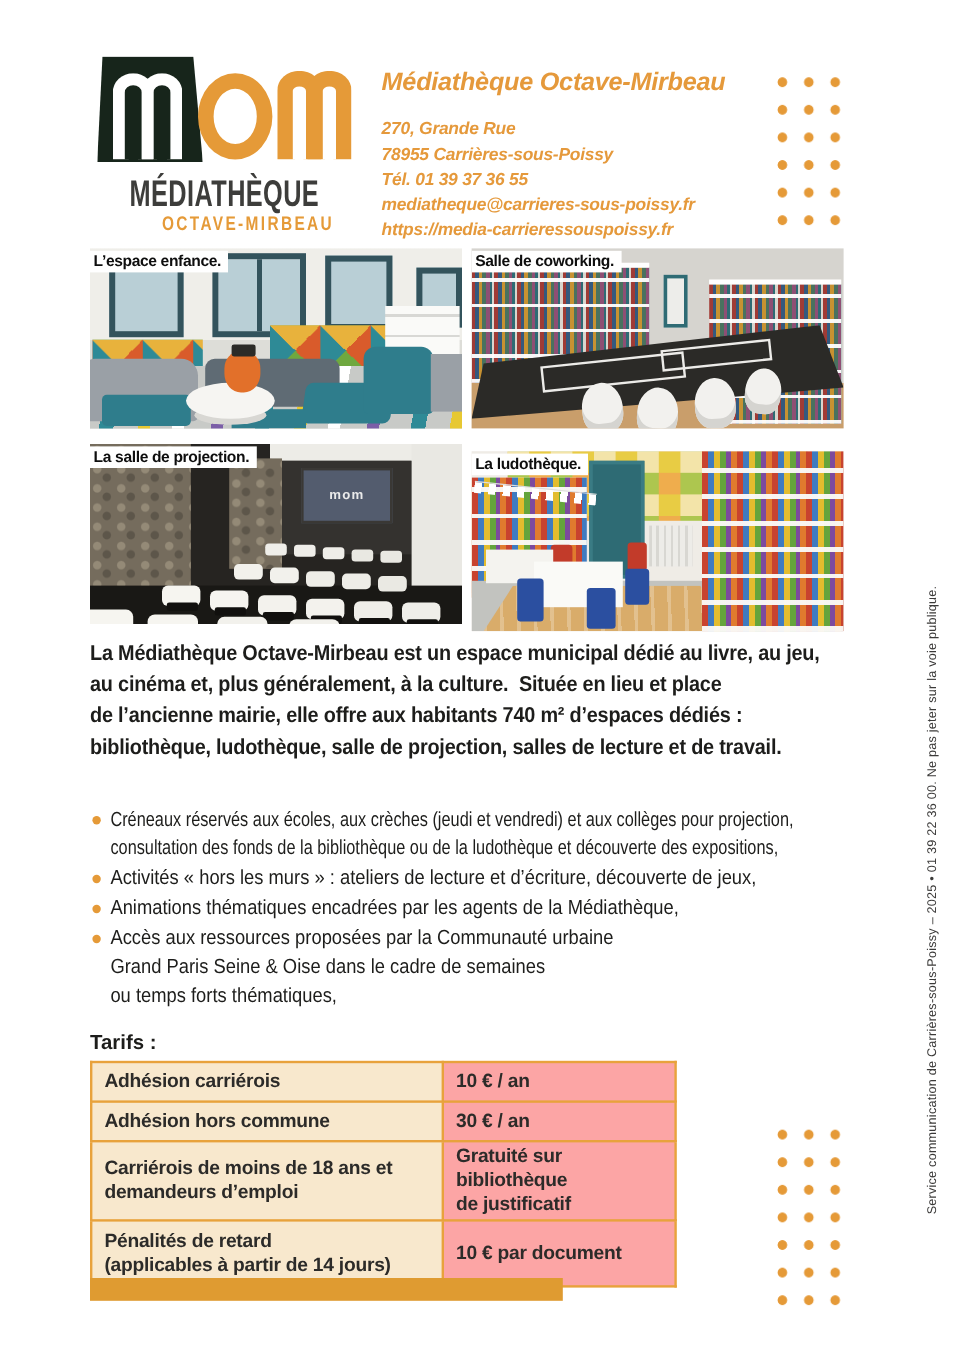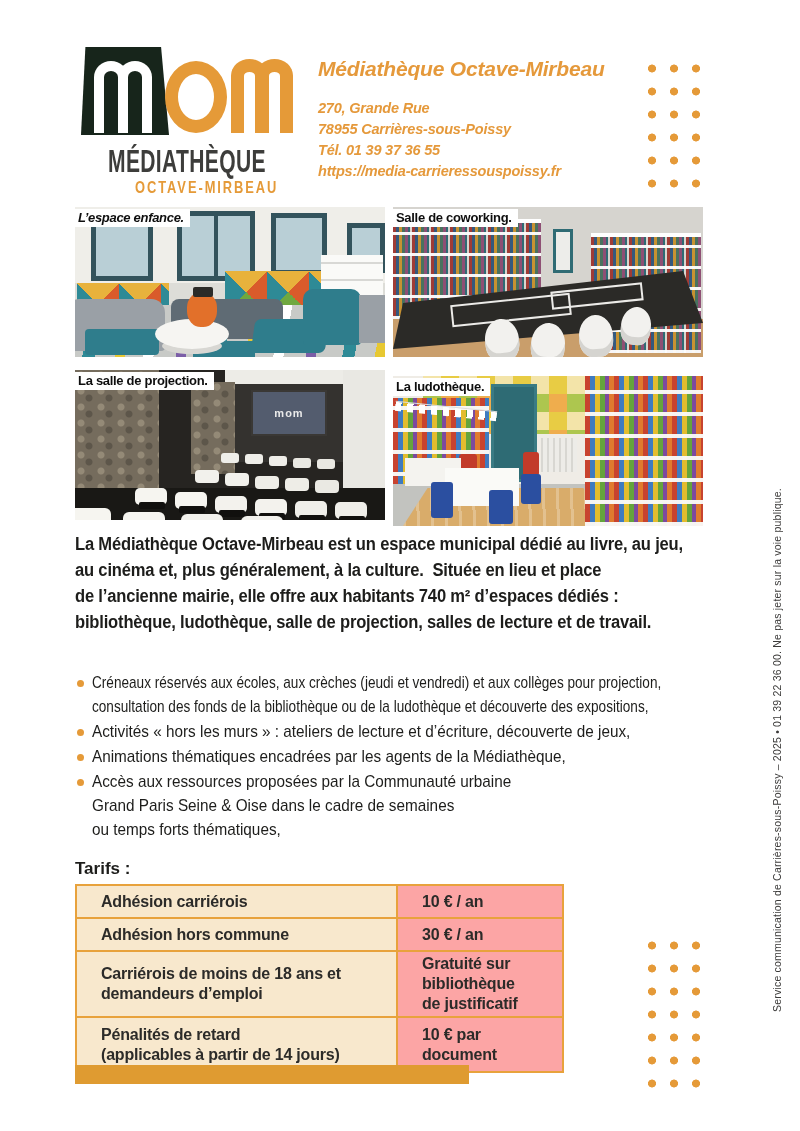--- a/index.html
+++ b/index.html
@@ -39,21 +39,21 @@
   .dots-top{left:641px;top:57px;width:66px;height:139px;}
   .dots-bottom{left:641px;top:934px;width:66px;height:161px;}
 
   
   .photo{position:absolute;width:310px;height:150px;overflow:hidden;background:#D8D8D4;}
   .photo *{position:absolute;box-sizing:border-box;}
   .chip{left:0;top:2px;background:#fff;color:#0e0e0e;font-weight:bold;font-size:13px;
         padding:1px 6px 2px 3px;letter-spacing:-.3px;z-index:9;white-space:nowrap;}
 
   
-  .p1{left:75px;top:207px;background:linear-gradient(#EFEEE9 0 76px,#DDDDD8 76px 98px,#C8CAC7 98px 100%);font-style:italic;}
+  .p1{left:75px;top:207px;background:linear-gradient(#EFEEE9 0 76px,#DDDDD8 76px 98px,#C8CAC7 98px 100%);}
   .p1 .win{background:#B9CFD6;border:5px solid #33535C;}
   .p1 .w1{left:16px;top:10px;width:62px;height:64px;}
   .p1 .w2{left:102px;top:4px;width:78px;height:70px;
           background:linear-gradient(90deg,#B9CFD6 0 47%,#33535C 47% 53%,#B9CFD6 53%);}
   .p1 .w3{left:196px;top:6px;width:56px;height:62px;}
   .p1 .w4{left:272px;top:16px;width:38px;height:50px;}
   .p1 .panel{background:conic-gradient(from 45deg,#D95B2B 0 25%,#6FA83F 0 50%,#2E8A96 0 75%,#E8B23C 0);
              background-size:42px 42px;}
   .p1 .pa{left:2px;top:76px;width:92px;height:44px;}
   .p1 .pb{left:150px;top:64px;width:116px;height:38px;}
@@ -151,21 +151,21 @@
   
   .intro{left:75px;top:531px;font-size:18px;font-weight:bold;line-height:26px;letter-spacing:-.2px;}
   .activities{left:75px;top:645px;font-size:18.5px;line-height:24px;letter-spacing:-.2px;}
   .bullets{left:75px;top:671px;margin:0;padding:0;list-style:none;width:700px;}
   .bullets li{position:relative;padding-left:17px;line-height:24px;font-size:17px;margin:0 0 1px 0;}
   .bullets li::before{content:"";position:absolute;left:2px;top:9px;width:7px;height:7px;
       border-radius:50%;background:#E59A38;}
   .tarifs-h{left:75px;top:859px;font-size:17px;font-weight:bold;}
   .tarif-table{left:75px;top:884px;border-collapse:collapse;width:489px;
       font-size:16px;font-weight:bold;color:#2C2B29;}
-  .tarif-table td{border:2px solid #E8A23C;padding:2px 24px;line-height:20px;vertical-align:middle;
+  .tarif-table td{border:2px solid #E8A23C;padding:2px 10px;line-height:20px;vertical-align:middle;
       white-space:pre-line;letter-spacing:-.2px;}
   .tarif-table td.lab{background:#F8E8CD;width:271px;}
   .tarif-table td.val{background:#fca5a5;}
   .tarif-table tr.short td{height:27px;}
   .tarif-table tr.tall td{height:49px;}
   .footer-bar{left:75px;top:1065px;width:394px;height:19px;background:#DF9B31;}
   .side-note{left:777px;top:750px;transform:translate(-50%,-50%) rotate(-90deg);
       white-space:nowrap;font-size:10.5px;color:#3B3A39;letter-spacing:.2px;}
 </style>
 </head>
@@ -188,20 +188,21 @@
     </div>
     <div class="abs logo-title"><span class="sx68">MÉDIATHÈQUE</span></div>
     <div class="abs logo-sub"><span class="sx78">OCTAVE-MIRBEAU</span></div>
   </div>
 
   <div class="abs contact">
     <div class="name">Médiathèque Octave-Mirbeau</div>
     <div class="line">270, Grande Rue</div>
     <div class="line">78955 Carrières-sous-Poissy</div>
     <div class="line">Tél. 01 39 37 36 55</div>
+    <div class="line">mediatheque@carrieres-sous-poissy.fr</div>
     <div class="line">https://media-carrieressouspoissy.fr</div>
   </div>
 
   <div class="abs dots dots-top"></div>
   <div class="abs dots dots-bottom"></div>
 
   <div class="photo p1">
     <div class="win w1"></div>
     <div class="win w2"></div>
     <div class="win w3"></div>

